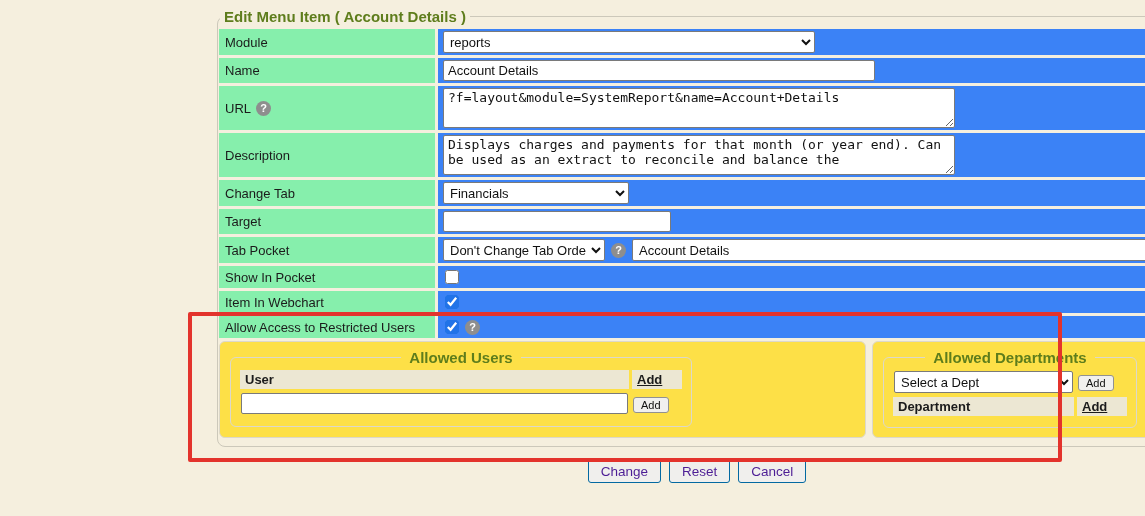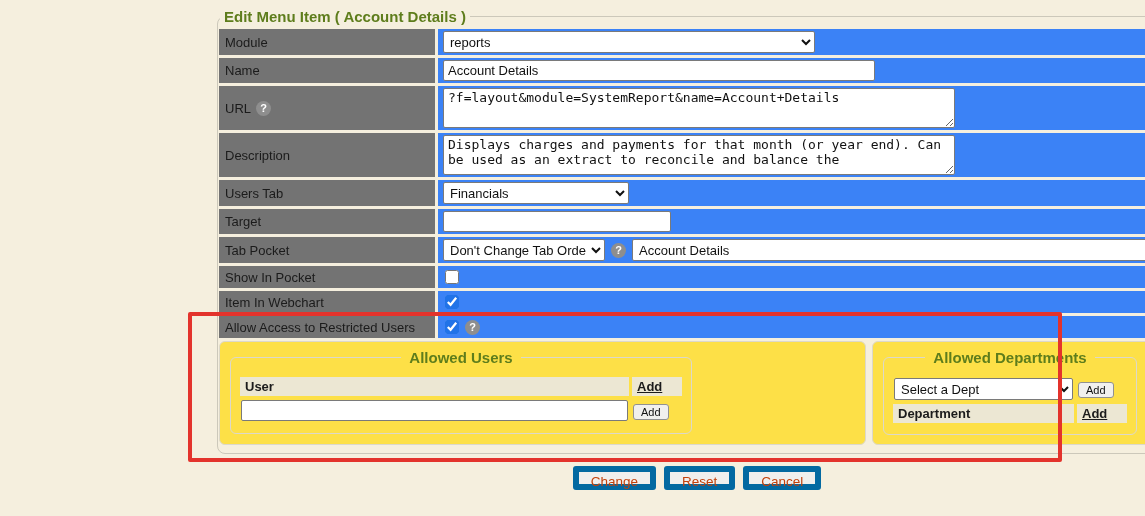--- a/index.html
+++ b/index.html
@@ -12,21 +12,21 @@
   .form-wrap{position:absolute;left:217px;top:8px;width:960px;}
   fieldset.outer{
     border:1px solid #ccc8ba;border-radius:8px;margin:0;padding:4px 1px 8px 1px;background:transparent;
   }
   fieldset.outer > legend{
     font-size:15px;font-weight:bold;color:#5e7d1c;padding:0 4px;margin-left:1px;
   }
   .rows{display:flex;flex-direction:column;gap:3px;}
   .row{display:grid;grid-template-columns:216px 1fr;gap:0 3px;}
   .cell-label{
-    background:#737373;padding:3px 5px 3px 6px;font-size:13px;
+    background:#86efac;padding:3px 5px 3px 6px;font-size:13px;
     display:flex;align-items:center;gap:5px;
   }
   .cell-value{
     background:#3b82f6;padding:2px 5px;display:flex;align-items:center;gap:6px;
   }
   input[type=text],select,textarea{
     border:1px solid #7a7a7a;border-radius:2px;background:#fff;color:#111;
     font-family:"Liberation Sans", sans-serif;font-size:13px;box-sizing:border-box;
     padding:1px 4px;outline:none;
   }
@@ -55,35 +55,35 @@
     padding:7px 10px 9px;min-height:92px;box-sizing:border-box;
   }
   fieldset.inner{
     border:1px solid #dcd8ca;border-radius:6px;margin:0;padding:0 6px 8px;box-sizing:border-box;
   }
   fieldset.inner > legend{
     font-size:15px;font-weight:bold;color:#5e7d1c;margin:0 auto;padding:0 8px;text-align:center;
   }
   .fs-users{width:462px;margin-left:12px;}
   .fs-depts{width:254px;margin:0 auto;}
-  table.add-table{width:100%;border-collapse:separate;border-spacing:3px;margin-top:8px;}
+  table.add-table{width:100%;border-collapse:separate;border-spacing:3px;margin-top:1px;}
   table.add-table th{
     background:#ece7d3;text-align:left;font-size:13px;font-weight:bold;padding:2px 5px;white-space:nowrap;
   }
   .add-col{width:40px;text-decoration:underline;}
   .user-input{width:100%;height:23px;border:2px solid #3f3f3f;border-radius:2px;}
   .dept-select{width:100%;}
   .add-btn{
     font-family:"Liberation Sans", sans-serif;font-size:11px;color:#111;
     padding:1px 7px;border:1px solid #919191;border-radius:3px;background:#f1f0ee;
   }
   .form-buttons{display:flex;justify-content:center;gap:8px;margin-top:12px;}
   .btn{
-    font-family:"Liberation Sans", sans-serif;font-size:13.5px;color:#c2410c;
-    height:24px;padding:2px 12px;border:6px solid #0369a1;border-radius:3px;background:#f0efed;
+    font-family:"Liberation Sans", sans-serif;font-size:13.5px;color:#4c1d95;
+    height:24px;padding:2px 12px;border:1px solid #0369a1;border-radius:3px;background:#f0efed;
   }
   .red-highlight{
     position:absolute;left:188px;top:312px;width:866px;height:142px;
     border:4px solid #e3332c;border-radius:2px;z-index:10;pointer-events:none;background:transparent;
   }
 </style>
 </head>
 <body>
 
 <div class="form-wrap">
@@ -118,21 +118,21 @@
       </div>
 
       <div class="row">
         <div class="cell-label">Description</div>
         <div class="cell-value">
           <textarea id="desc-textarea" class="mono" spellcheck="false" style="">Displays charges and payments for that month (or year end). Can be used as an extract to reconcile and balance the</textarea>
         </div>
       </div>
 
       <div class="row">
-        <div class="cell-label">Users Tab</div>
+        <div class="cell-label">Change Tab</div>
         <div class="cell-value">
           <select class="w-parent">
             <option>Financials</option>
           </select>
         </div>
       </div>
 
       <div class="row">
         <div class="cell-label">Target</div>
         <div class="cell-value">

